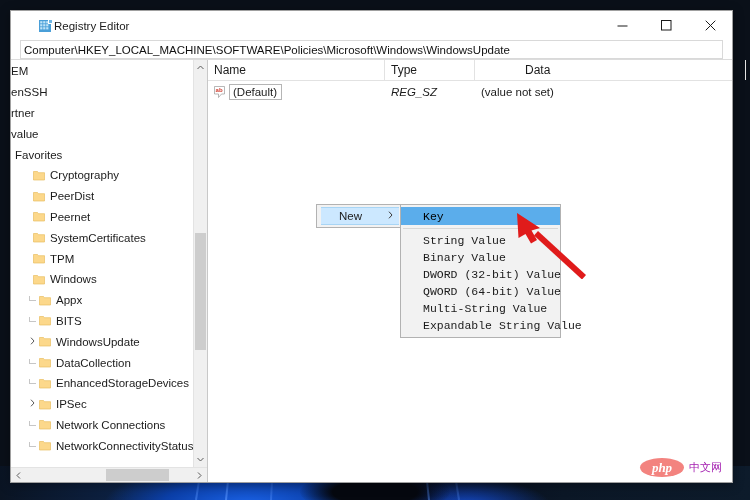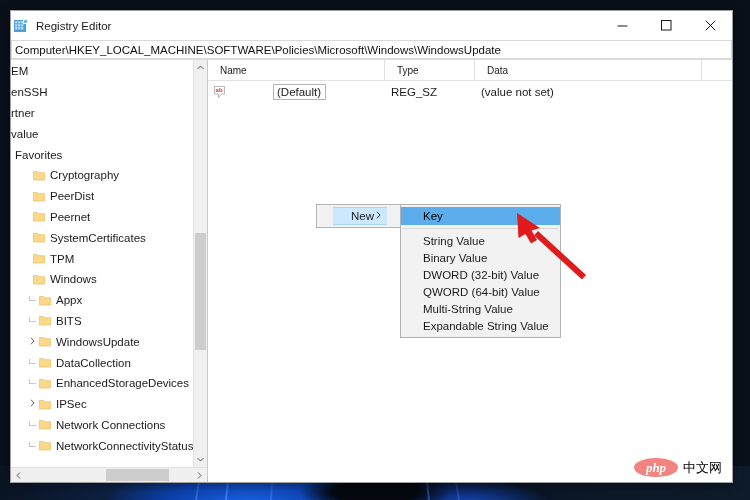--- a/index.html
+++ b/index.html
@@ -70,22 +70,21 @@
     height: 29px;
     background: #ffffff;
     display: flex;
     align-items: center;
     flex: 0 0 auto;
     position: relative;
   }
   .title-left {
     display: flex;
     align-items: center;
-    padding-left: 2px;
-    gap: 7px;
+    padding-left: 27px;
   }
   .app-icon {
     width: 16px; height: 16px;
     position: relative;
     flex: 0 0 auto;
   }
   .app-icon svg { display: block; }
   .title-text {
     font-size: 11.5px;
     color: #1b1b1b;
@@ -120,21 +119,21 @@
     font-size: 11.5px;
     color: #1b1b1b;
     padding: 2px 7px 3px 7px;
     white-space: nowrap;
     cursor: default;
   }
 
   
   .addressbar {
     height: 19px;
-    margin: 0 0;
+    margin: 0 9px;
     border: 1px solid #d9d9d9;
     background: #ffffff;
     display: flex;
     align-items: center;
     flex: 0 0 auto;
   }
   .addressbar .path {
     font-size: 11.5px;
     color: #111;
     padding-left: 3px;
@@ -291,52 +290,52 @@
   .list-header {
     height: 21px;
     flex: 0 0 21px;
     display: flex;
     background: #ffffff;
     border-bottom: 1px solid #e2e2e2;
   }
   .col {
     display: flex;
     align-items: center;
-    font-size: 10px;
+    font-size: 12px;
     color: #1b1b1b;
-    padding-left: 12px;
+    padding-left: 6px;
     border-right: 1px solid #e2e2e2;
     cursor: default;
     white-space: nowrap;
     text-align: right;
   }
   .col.c-name { width: 177px; flex: 0 0 177px; }
   .col.c-type { width: 90px;  flex: 0 0 90px; }
-  .col.c-data { width: 227px; flex: 0 0 227px; }
+  .col.c-data { width: 227px; flex: 0 0 227px; margin-left: 44px; }
   .col.c-filler { flex: 1 1 auto; border-right: none; }
 
   .list-body { flex: 1 1 auto; position: relative; }
   .list-row {
     height: 18px;
     display: flex;
     align-items: center;
     font-size: 11.5px;
     color: #1b1b1b;
     cursor: default;
     margin-top: 2px;
   }
   .cell {
     display: flex;
     align-items: center;
     padding-left: 6px;
     white-space: nowrap;
     overflow: hidden;
   }
-  .cell.c-name { width: 177px; flex: 0 0 177px; gap: 44px; }
-  .cell.c-type { width: 90px;  flex: 0 0 90px; }
+  .cell.c-name { width: 177px; flex: 0 0 177px; }
+  .cell.c-type { width: 90px;  flex: 0 0 90px; font-style: italic; }
   .cell.c-data { width: 227px; flex: 0 0 227px; }
   .ab-icon {
     width: 14px; height: 13px;
     flex: 0 0 14px;
     margin-right: 1px;
     position: relative;
   }
   .ab-icon svg { display: block; }
   .name-box {
     border: 1px solid #b5b5b5;
@@ -345,21 +344,21 @@
   }
 
   
   .ctx-parent {
     position: absolute;
     left: 305px;
     top: 193px;
     width: 88px;
     background: #f2f2f2;
     border: 1px solid #b2b2b2;
-    padding: 2px 16px;
+    padding: 2px 4px;
     z-index: 40;
   }
   .ctx-parent .mi {
     height: 18px;
     display: flex;
     align-items: center;
     font-size: 11.5px;
     color: #1b1b1b;
     padding: 0 6px 0 18px;
     cursor: default;
@@ -385,20 +384,21 @@
   }
   .ctx-sub .mi {
     height: 17px;
     display: flex;
     align-items: center;
     font-size: 11.5px;
     color: #1b1b1b;
     padding-left: 22px;
     cursor: default;
     white-space: nowrap;
+    font-family: Liberation Mono, monospace;
   }
   .ctx-sub .mi.hot {
     background: #5badeb;
     color: #000;
     height: 18px;
   }
   .ctx-sub .sep {
     height: 1px;
     background: #d7d7d7;
     margin: 3px 2px 3px 2px;
@@ -432,22 +432,22 @@
     display: flex;
     align-items: center;
     justify-content: center;
     font-family: "Liberation Serif", serif;
     font-style: italic;
     font-weight: bold;
     font-size: 13px;
     color: #ffffff;
   }
   .wm-cn {
-    font-size: 13px;
-    color: #000000;
+    font-size: 11px;
+    color: #a21caf;
     letter-spacing: 0;
     font-family: Liberation Mono, monospace;
   }
 </style>
 </head>
 <body>
 
 <div id="desktop">
   <div class="bloom">
     <div class="dark-lobe"></div>

